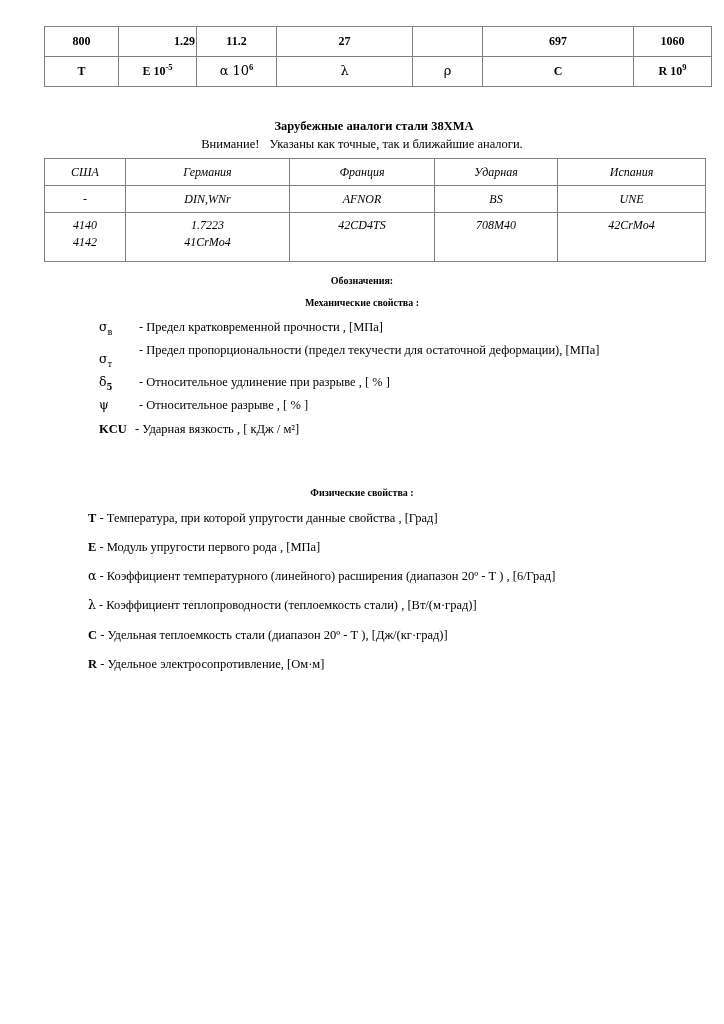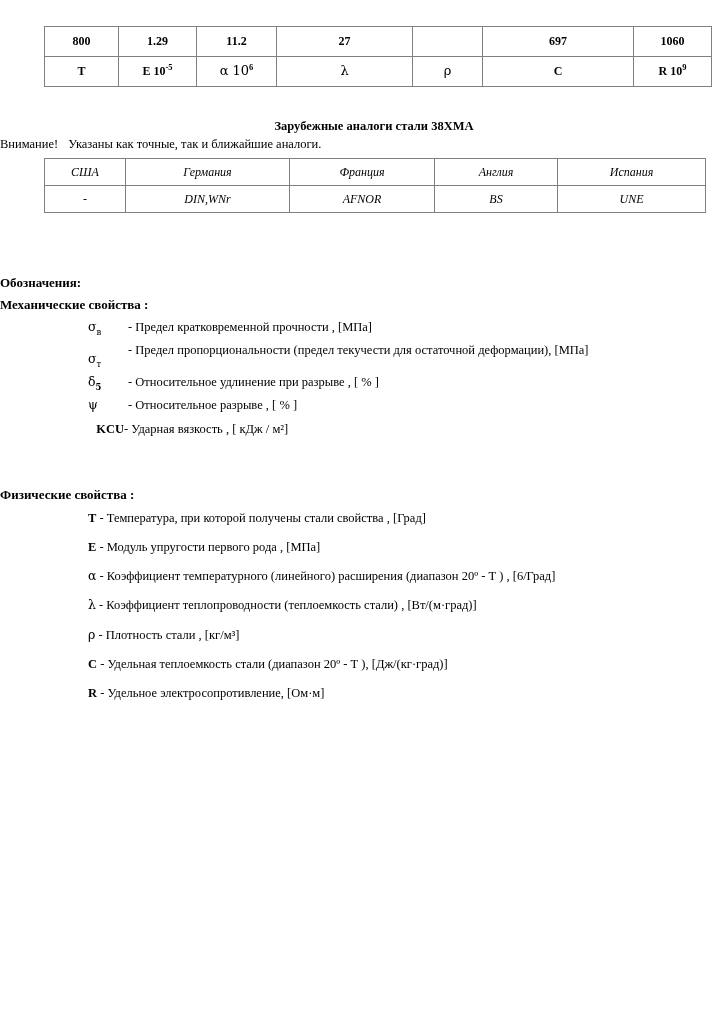--- a/index.html
+++ b/index.html
@@ -72,21 +72,21 @@
     width: 724px;
     text-align: center;
     font-size: 12.5px;
     font-weight: bold;
   }
   .analog-note {
     position: absolute;
     left: 0;
     top: 137px;
     width: 724px;
-    text-align: left;
+    text-align: center;
     font-size: 12.5px;
     font-weight: normal;
   }
   .analog-note .excl {
     margin-right: 10px;
   }
   .analog-table-wrap {
     position: absolute;
     left: 44px;
     top: 158px;
@@ -103,56 +103,57 @@
     vertical-align: top;
     padding-top: 4px;
     line-height: 1.45;
   }
 
   
   .notation-head {
     position: absolute;
     left: 0;
     width: 724px;
-    font-size: 13px;
+    text-align: center;
+    font-size: 10px;
     font-weight: bold;
   }
   #oboz { top: 275px; }
   #mech { top: 297px; }
   #phys { top: 487px; }
 
   .defs {
     position: absolute;
     left: 88px;
     width: 600px;
   }
   #mech-defs { top: 318px; }
   #phys-defs { top: 509px; }
 
   .def-row {
     display: flex;
     align-items: flex-start;
     font-size: 12.5px;
     line-height: 1.45;
     margin-bottom: 5px;
+    margin-left: 11px;
   }
   .def-sym {
     width: 40px;
     flex: 0 0 40px;
     font-weight: bold;
     white-space: nowrap;
   }
   .def-sym.greek {
     font-family: "DejaVu Serif", "Liberation Serif", serif;
     font-weight: normal;
   }
   .def-sym.narrow {
     width: 36px;
     flex: 0 0 36px;
-    text-align: right;
   }
   .def-text {
     flex: 1 1 auto;
   }
   .def-row.two-line .def-sym {
     padding-top: 9px;
   }
 
   
   .pdef-row {
@@ -172,21 +173,21 @@
 </head>
 <body>
 
 <div class="page">
 
   <div class="top-table-wrap">
     <table class="grid">
       <tbody>
         <tr>
           <td style="width:71px;">800</td>
-          <td style="width:75px;">1.29</td>
+          <td style="width:75px;text-align:right;">1.29</td>
           <td style="width:77px;">11.2</td>
           <td style="width:133px;">27</td>
           <td style="width:67px;"></td>
           <td style="width:148px;">697</td>
           <td style="width:75px;">1060</td>
         </tr>
         <tr>
           <td class="sym-cell"><span>T</span></td>
           <td class="sym-cell"><span>E 10</span><sup class="s">-5</sup></td>
           <td class="sym-cell"><span class="sym-greek">α  10</span><sup class="s">6</sup></td>
@@ -204,30 +205,37 @@
     <span class="excl">Внимание!</span><span>Указаны как точные, так и ближайшие аналоги.</span>
   </div>
 
   <div class="analog-table-wrap">
     <table class="grid">
       <tbody>
         <tr>
           <td style="width:78px;">США</td>
           <td style="width:161px;">Германия</td>
           <td style="width:142px;">Франция</td>
-          <td style="width:120px;">Англия</td>
+          <td style="width:120px;">Ударная</td>
           <td style="width:145px;">Испания</td>
         </tr>
         <tr>
           <td>-</td>
           <td>DIN,WNr</td>
           <td>AFNOR</td>
           <td>BS</td>
           <td>UNE</td>
         </tr>
+        <tr>
+          <td class="rowdata">4140<br>4142</td>
+          <td class="rowdata">1.7223<br>41CrMo4</td>
+          <td class="rowdata">42CD4TS</td>
+          <td class="rowdata">708M40</td>
+          <td class="rowdata">42CrMo4</td>
+        </tr>
       </tbody>
     </table>
   </div>
 
   <div class="notation-head" id="oboz">Обозначения:</div>
   <div class="notation-head" id="mech">Механические свойства :</div>
 
   <div class="defs" id="mech-defs">
     <div class="def-row">
       <span class="def-sym greek"><span>σ</span><sub class="s">в</sub></span>
@@ -249,39 +257,35 @@
       <span class="def-sym narrow">KCU</span>
       <span class="def-text">- Ударная вязкость , [ кДж / м²]</span>
     </div>
   </div>
 
   <div class="notation-head" id="phys">Физические свойства :</div>
 
   <div class="defs" id="phys-defs">
     <div class="pdef-row">
       <span class="pdef-sym">T</span>
-      <span>- Температура, при которой получены стали свойства , [Град]</span>
+      <span>- Температура, при которой упругости данные свойства , [Град]</span>
     </div>
     <div class="pdef-row">
       <span class="pdef-sym">E</span>
       <span>- Модуль упругости первого рода , [МПа]</span>
     </div>
     <div class="pdef-row">
       <span class="pdef-sym greek">α</span>
       <span>- Коэффициент температурного (линейного) расширения (диапазон 20º - Т ) , [6/Град]</span>
     </div>
     <div class="pdef-row">
       <span class="pdef-sym greek">λ</span>
       <span>- Коэффициент теплопроводности (теплоемкость стали) , [Вт/(м·град)]</span>
     </div>
     <div class="pdef-row">
-      <span class="pdef-sym greek">ρ</span>
-      <span>- Плотность стали , [кг/м³]</span>
-    </div>
-    <div class="pdef-row">
       <span class="pdef-sym">C</span>
       <span>- Удельная теплоемкость стали (диапазон 20º - Т ), [Дж/(кг·град)]</span>
     </div>
     <div class="pdef-row">
       <span class="pdef-sym">R</span>
       <span>-  Удельное электросопротивление, [Ом·м]</span>
     </div>
   </div>
 
 </div>

